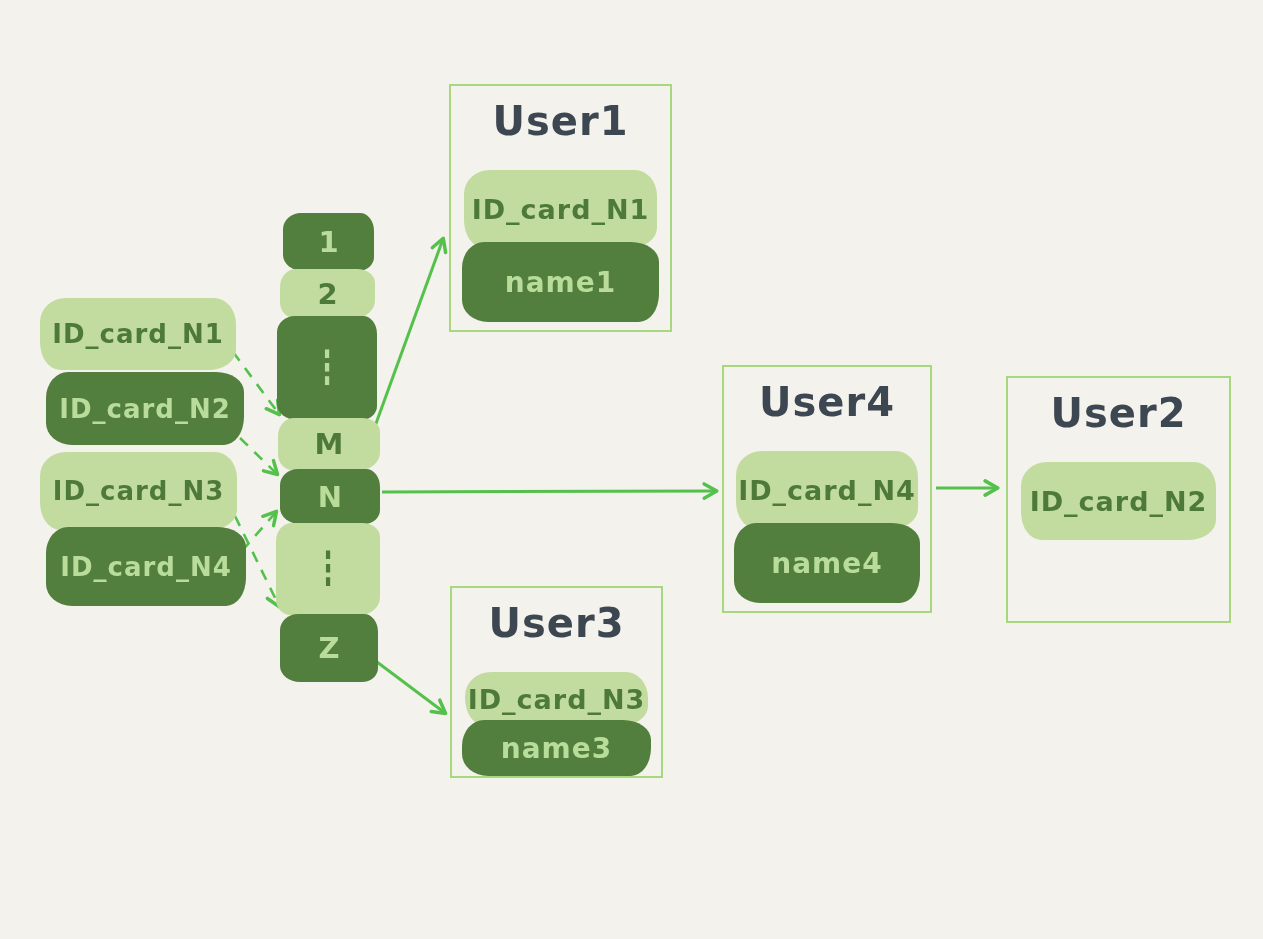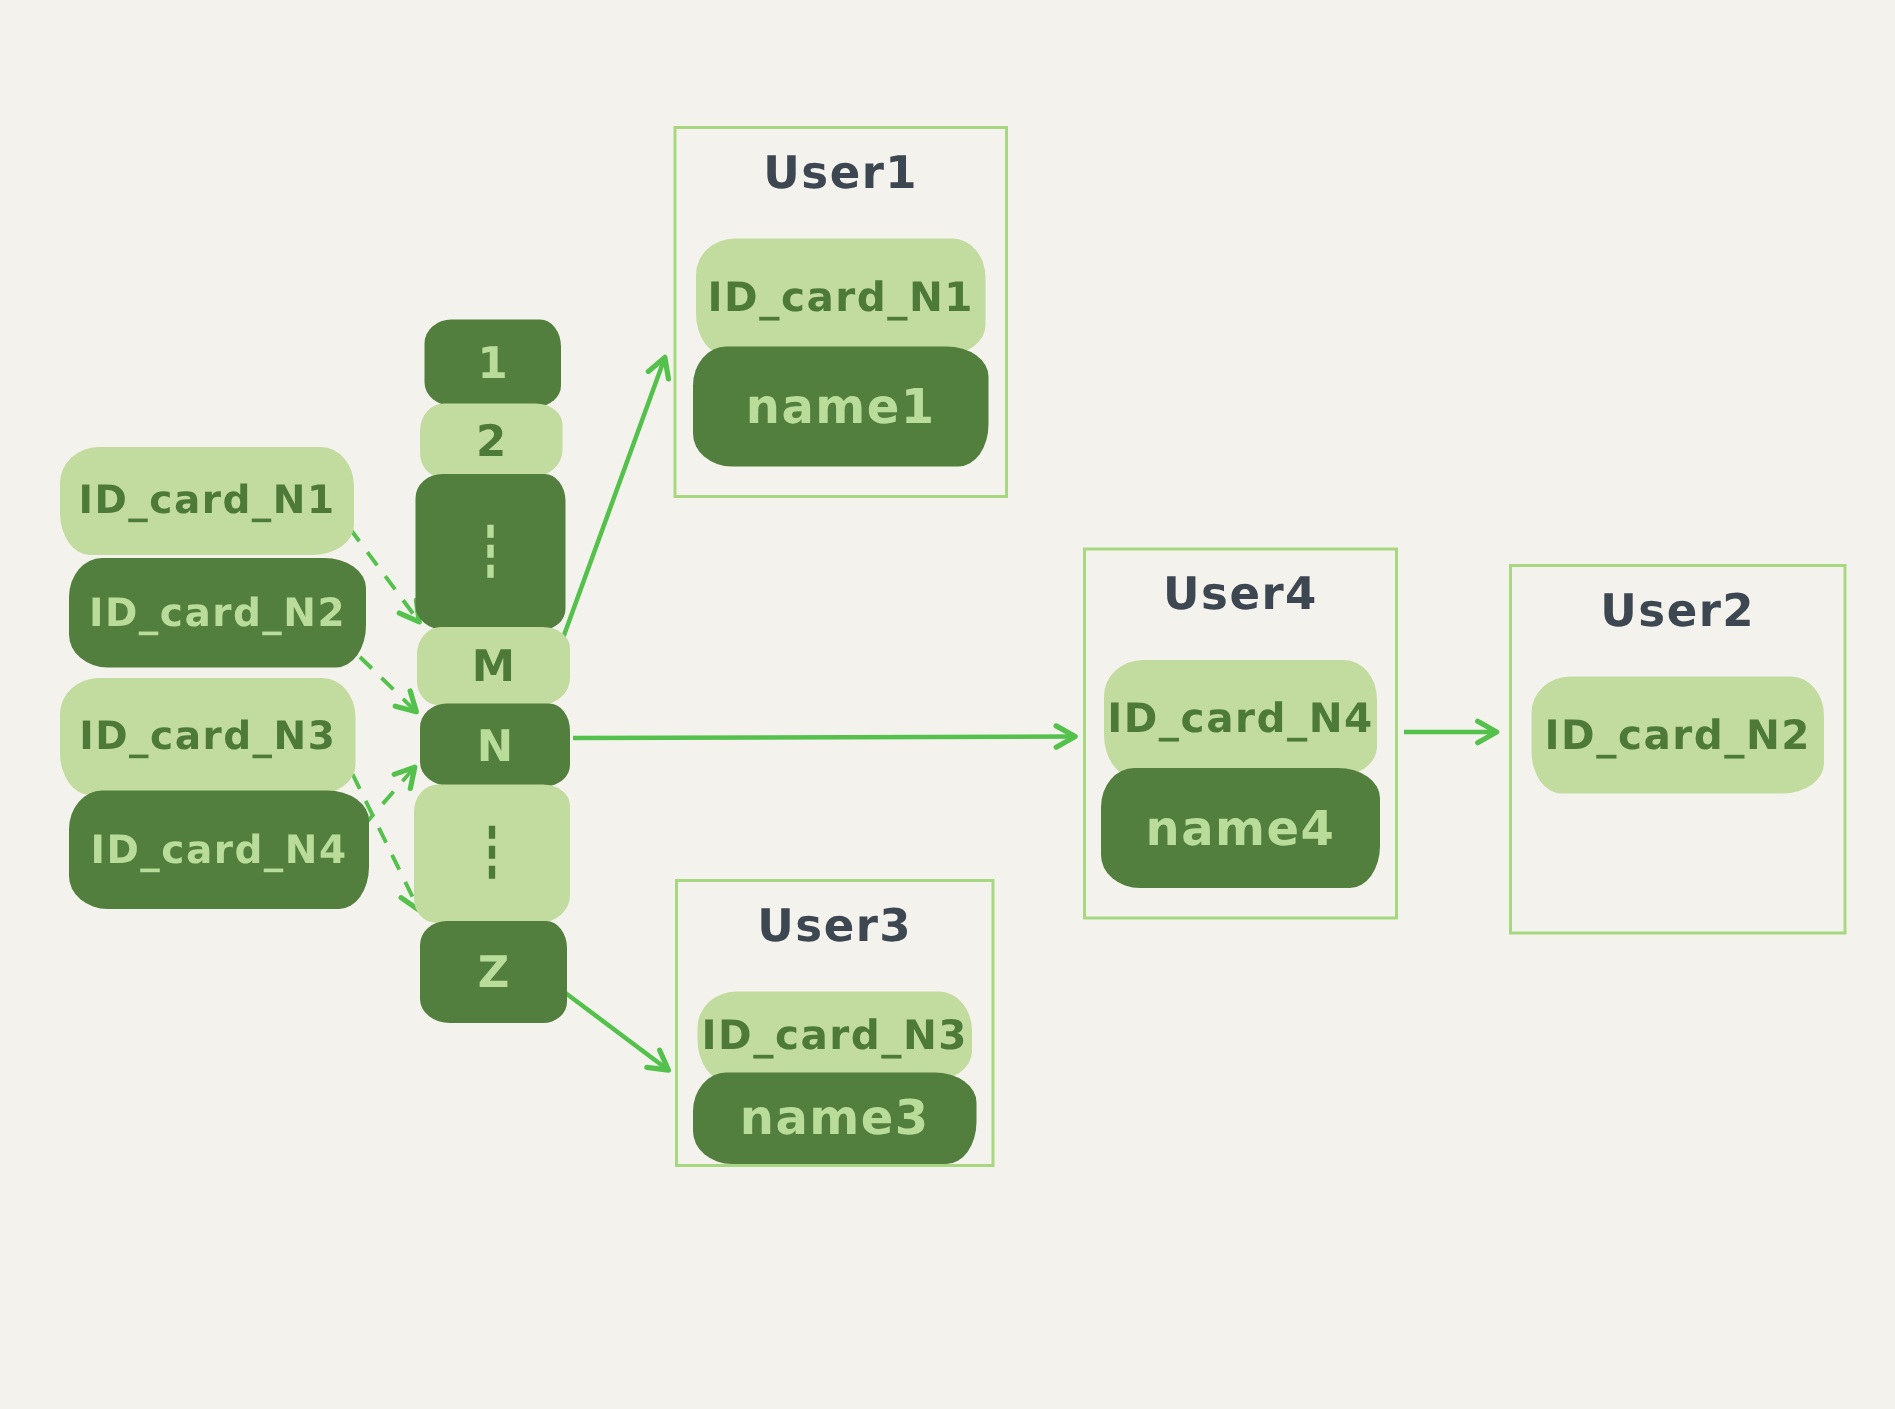--- a/index.html
+++ b/index.html
@@ -61,36 +61,36 @@
     font-size:24px;font-weight:bold;line-height:1;
   }
 
   .user-box{
     position:absolute;
     border:2px solid var(--box-border);
     display:flex;flex-direction:column;align-items:center;
   }
   .user-title{
     margin-top:12px;
-    font-size:30px;font-weight:bold;
+    font-size:40px;font-weight:bold;
     color:var(--title-text);
     letter-spacing:1px;
   }
   .user-box .card-pill{
     position:static;
     width:88%;height:78px;
     margin-top:26px;
     font-size:27px;
     z-index:1;
   }
   .user-box .name-pill{
     position:static;
     width:90%;height:80px;
     margin-top:-6px;
-    font-size:32px;
+    font-size:28px;
     z-index:2;
     text-align:center;
   }
 </style>
 </head>
 <body>
 
 <div class="canvas">
 
   <svg class="edges" width="1263" height="939" viewBox="0 0 1263 939">

